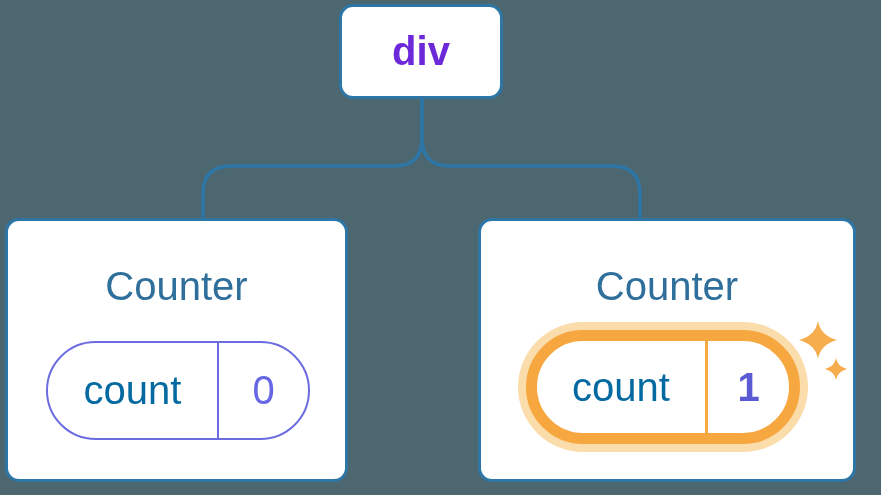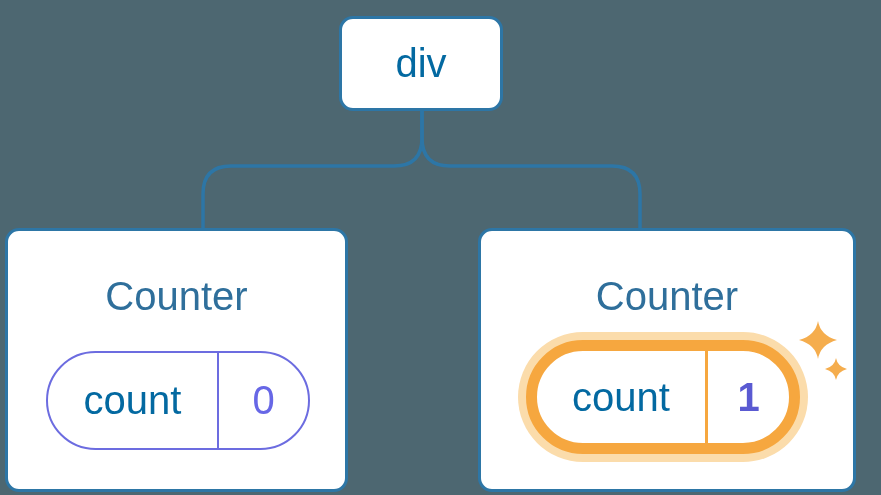--- a/index.html
+++ b/index.html
@@ -11,45 +11,45 @@
     position: relative;
     width: 881px;
     height: 495px;
     background: #4d6771;
     overflow: hidden;
   }
 
   
   .root-node {
     position: absolute;
-    left: 339px; top: 16px;
+    left: 339px; top: 4px;
     width: 164px; height: 95px;
     box-sizing: border-box;
     background: #ffffff;
     border: 3px solid #2d76a6;
     border-radius: 14px;
     display: flex; align-items: center; justify-content: center;
-    font-size: 40px; font-weight: 400; color: #0369a1;
+    font-size: 40px; font-weight: 700; color: #6d28d9;
   }
 
   
   .connector {
     position: absolute; left: 0; top: 0;
     width: 881px; height: 495px;
     pointer-events: none;
   }
 
   
   .card {
     position: absolute;
     box-sizing: border-box;
     background: #ffffff;
     border: 3px solid #2d76a6;
     border-radius: 14px;
-    top: 228px;
+    top: 218px;
     height: 264px;
   }
   .card.left  { left: 5px;   width: 343px; }
   .card.right { left: 478px; width: 378px; }
 
   .card-title {
     position: absolute;
     left: 0; top: 44px; width: 100%;
     text-align: center;
     font-size: 40px; font-weight: 500;

